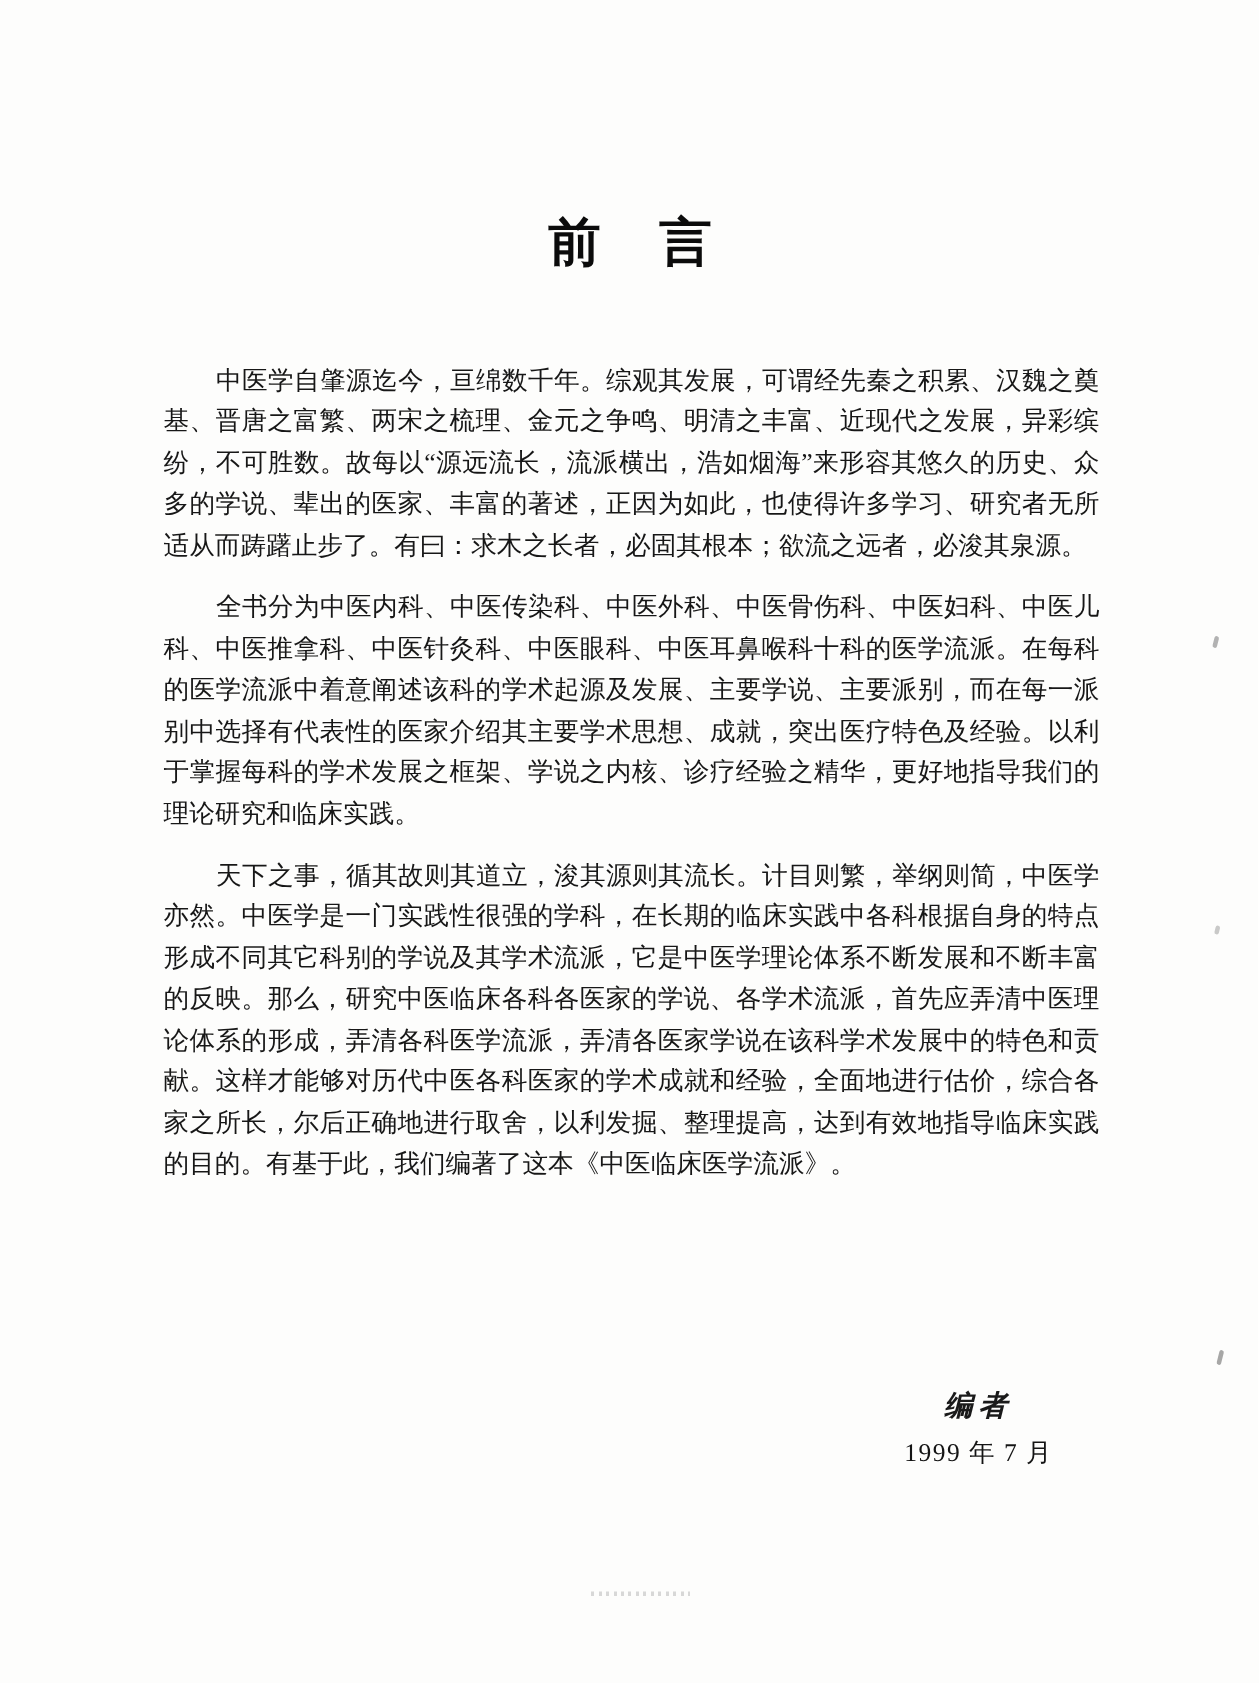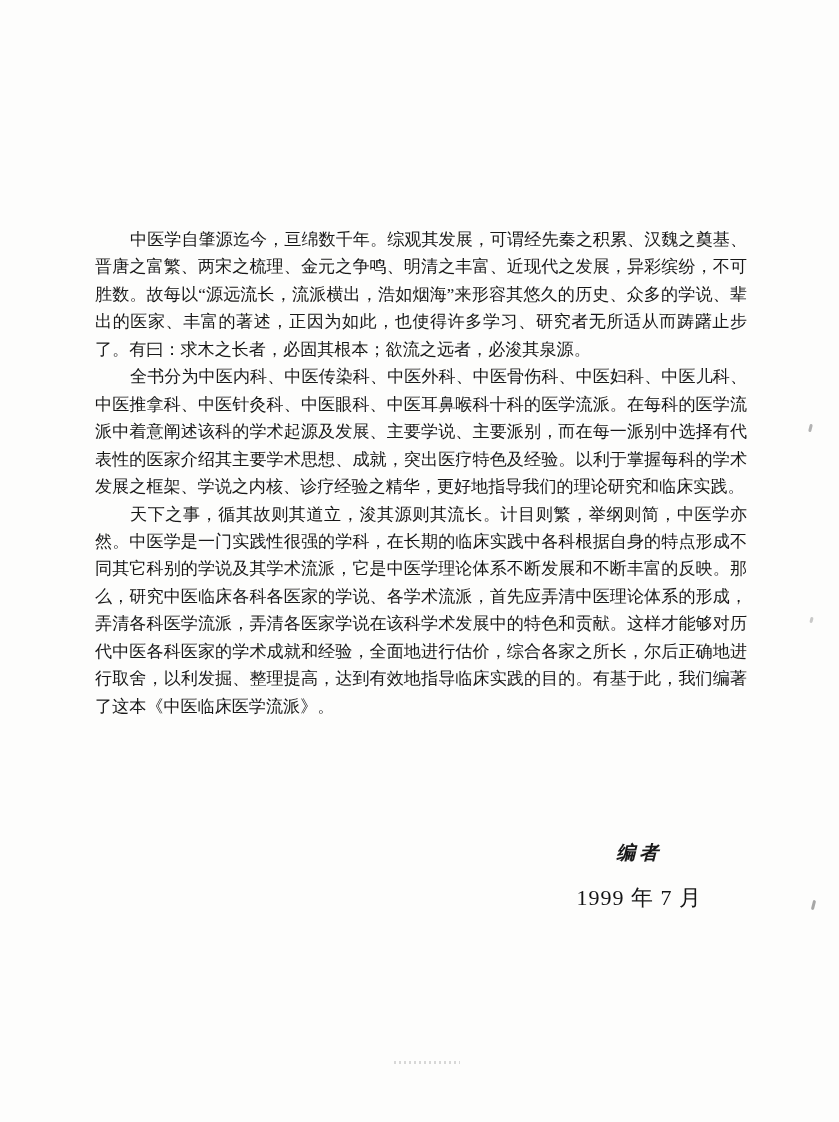--- a/index.html
+++ b/index.html
@@ -34,46 +34,46 @@
     position: absolute;
     top: 226px;
     left: 95px;
     width: 652px;
     font-size: 17.1px;
     line-height: 27.45px;
     text-align: justify;
     color: #171717;
   }
   .para {
-    margin: 0;
+    margin: 14px;
     padding: 0;
     text-indent: 2.05em;
   }
   .signature-block {
     position: absolute;
-    top: 840px;
+    top: 924px;
     left: 0;
     width: 839px;
   }
   .signature-inner {
     width: max-content;
     margin-left: auto;
     margin-right: 137px;
     text-align: center;
   }
   .author {
     font-size: 19px;
     font-style: italic;
     font-weight: 600;
     letter-spacing: 4px;
     color: #1a1a1a;
   }
   .pub-date {
-    margin-top: 17px;
-    font-size: 22px;
+    margin-top: 7px;
+    font-size: 17px;
     letter-spacing: 1px;
     color: #141414;
   }
   
   .speck {
     position: absolute;
     width: 3px;
     height: 8px;
     background: #8a8a8a;
     border-radius: 2px;
@@ -91,20 +91,21 @@
     height: 3px;
     background: repeating-linear-gradient(90deg, #b9b9b9 0 2px, transparent 2px 5px);
     opacity: 0.55;
   }
 </style>
 </head>
 <body>
 
 <div class="page">
 
+  <h1 class="title">前　言</h1>
 
   <div class="body-text">
     <p class="para">中医学自肇源迄今，亘绵数千年。综观其发展，可谓经先秦之积累、汉魏之奠基、晋唐之富繁、两宋之梳理、金元之争鸣、明清之丰富、近现代之发展，异彩缤纷，不可胜数。故每以“源远流长，流派横出，浩如烟海”来形容其悠久的历史、众多的学说、辈出的医家、丰富的著述，正因为如此，也使得许多学习、研究者无所适从而踌躇止步了。有曰：求木之长者，必固其根本；欲流之远者，必浚其泉源。</p>
     <p class="para">全书分为中医内科、中医传染科、中医外科、中医骨伤科、中医妇科、中医儿科、中医推拿科、中医针灸科、中医眼科、中医耳鼻喉科十科的医学流派。在每科的医学流派中着意阐述该科的学术起源及发展、主要学说、主要派别，而在每一派别中选择有代表性的医家介绍其主要学术思想、成就，突出医疗特色及经验。以利于掌握每科的学术发展之框架、学说之内核、诊疗经验之精华，更好地指导我们的理论研究和临床实践。</p>
     <p class="para">天下之事，循其故则其道立，浚其源则其流长。计目则繁，举纲则简，中医学亦然。中医学是一门实践性很强的学科，在长期的临床实践中各科根据自身的特点形成不同其它科别的学说及其学术流派，它是中医学理论体系不断发展和不断丰富的反映。那么，研究中医临床各科各医家的学说、各学术流派，首先应弄清中医理论体系的形成，弄清各科医学流派，弄清各医家学说在该科学术发展中的特色和贡献。这样才能够对历代中医各科医家的学术成就和经验，全面地进行估价，综合各家之所长，尔后正确地进行取舍，以利发掘、整理提高，达到有效地指导临床实践的目的。有基于此，我们编著了这本《中医临床医学流派》。</p>
   </div>
 
   <div class="signature-block">
     <div class="signature-inner">
       <div class="author">编者</div>

